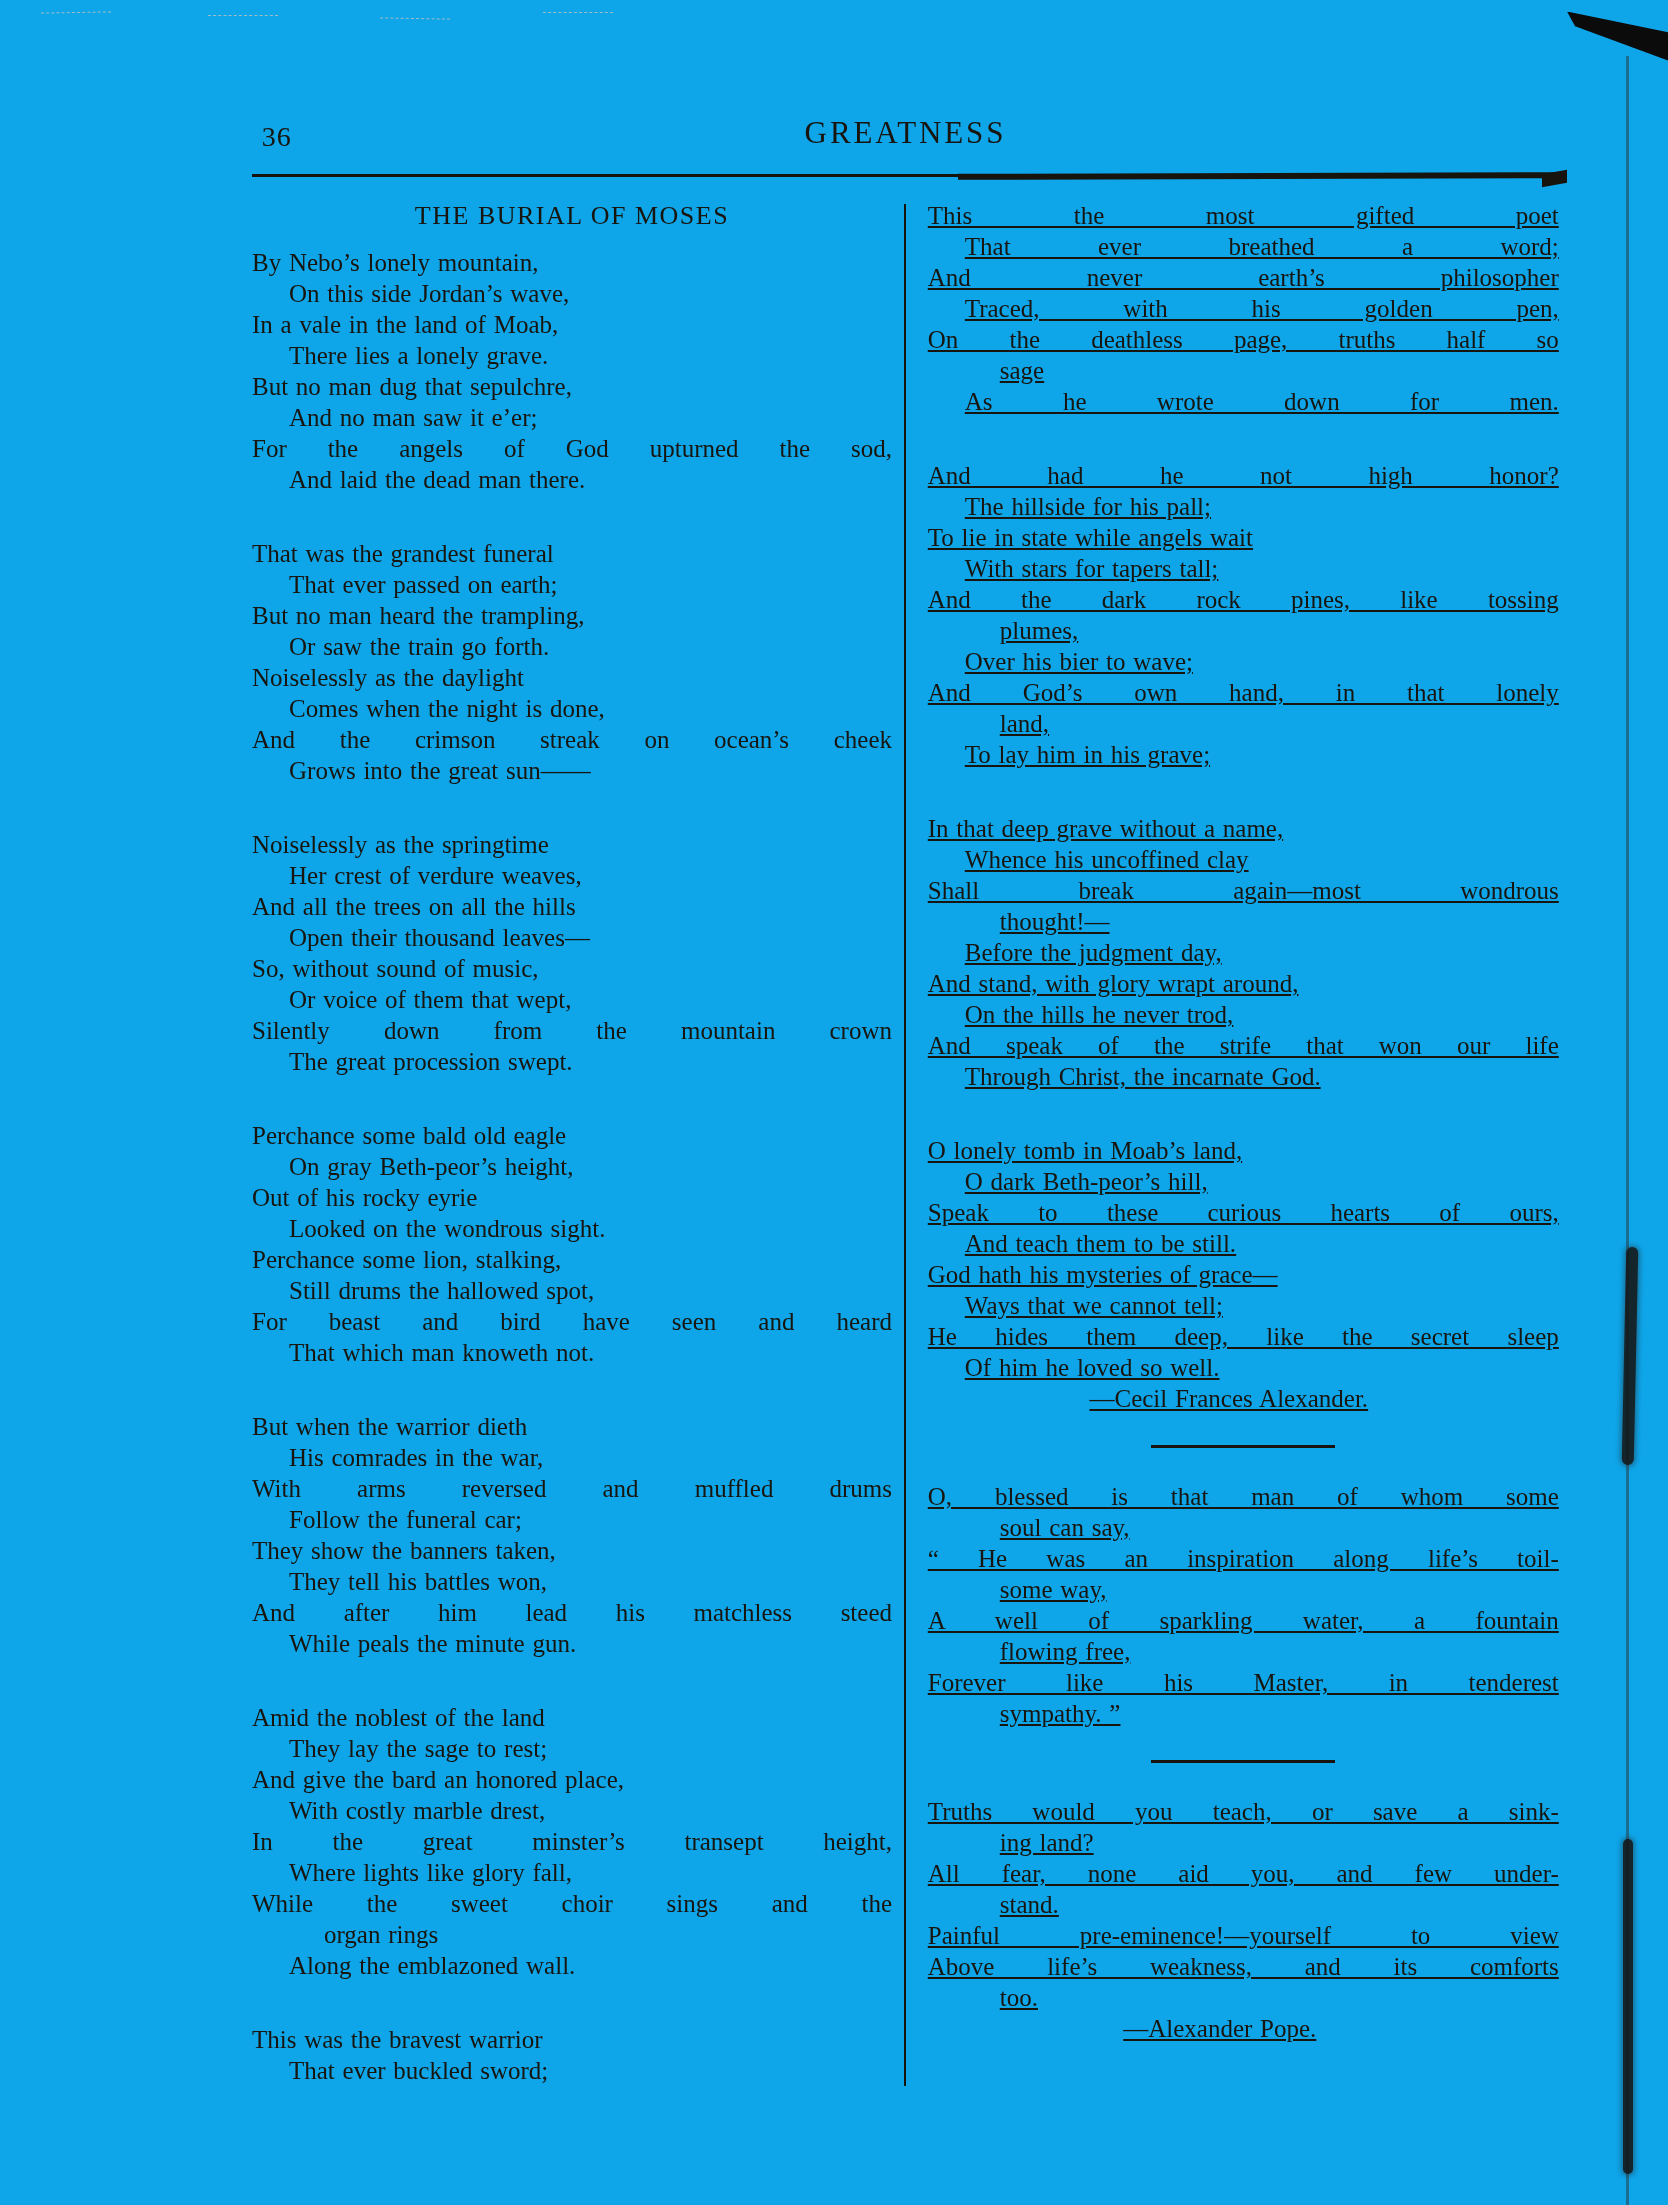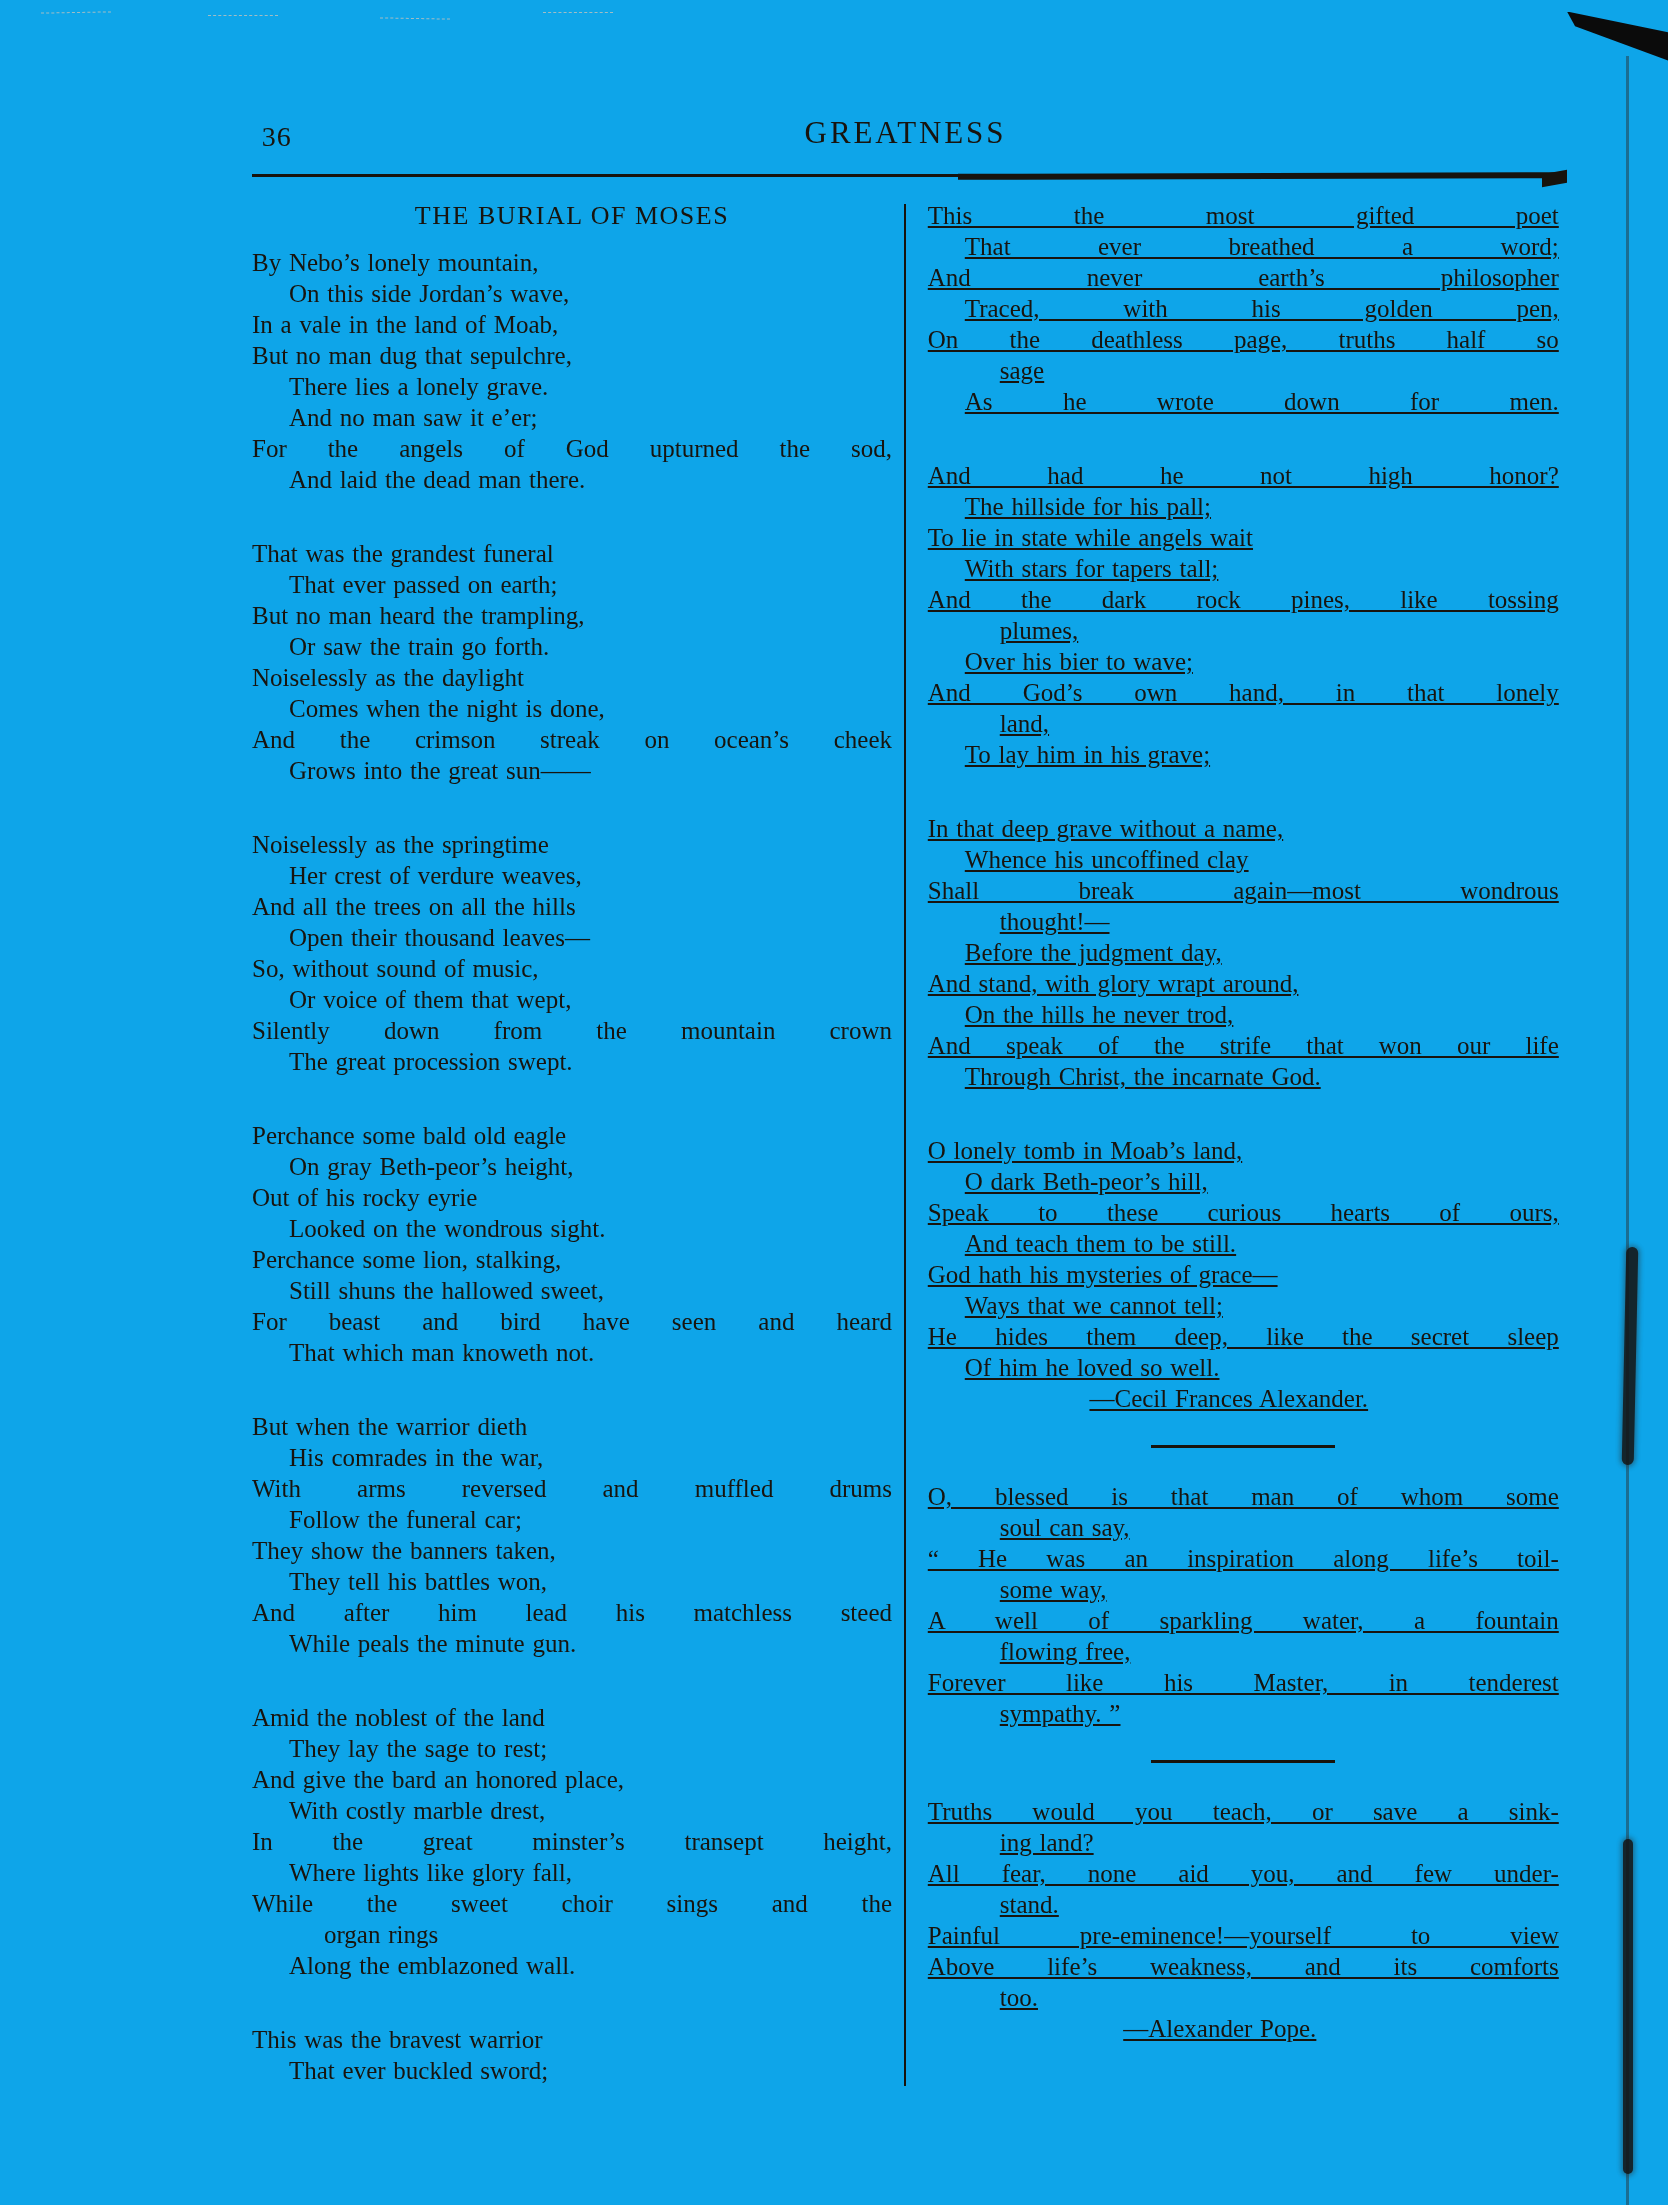--- a/index.html
+++ b/index.html
@@ -121,22 +121,22 @@
 
     <div class="columns">
 
       <div class="col-left">
         <div class="poem-title">THE BURIAL OF MOSES</div>
         <div class="stanzas">
             <div class="stanza">
               <div class="line ind-0">By Nebo’s lonely mountain,</div>
               <div class="line ind-1">On this side Jordan’s wave,</div>
               <div class="line ind-0">In a vale in the land of Moab,</div>
+              <div class="line ind-1">There lies a lonely grave.</div>
               <div class="line ind-0">But no man dug that sepulchre,</div>
-              <div class="line ind-1">There lies a lonely grave.</div>
               <div class="line ind-1">And no man saw it e’er;</div>
               <div class="line ind-0 just">For the angels of God upturned the sod,</div>
               <div class="line ind-1">And laid the dead man there.</div>
             </div>
             <div class="stanza">
               <div class="line ind-0">That was the grandest funeral</div>
               <div class="line ind-1">That ever passed on earth;</div>
               <div class="line ind-0">But no man heard the trampling,</div>
               <div class="line ind-1">Or saw the train go forth.</div>
               <div class="line ind-0">Noiselessly as the daylight</div>
@@ -153,21 +153,21 @@
               <div class="line ind-1">Or voice of them that wept,</div>
               <div class="line ind-0 just">Silently down from the mountain crown</div>
               <div class="line ind-1">The great procession swept.</div>
             </div>
             <div class="stanza">
               <div class="line ind-0">Perchance some bald old eagle</div>
               <div class="line ind-1">On gray Beth-peor’s height,</div>
               <div class="line ind-0">Out of his rocky eyrie</div>
               <div class="line ind-1">Looked on the wondrous sight.</div>
               <div class="line ind-0">Perchance some lion, stalking,</div>
-              <div class="line ind-1">Still shuns the hallowed sweet,</div>
+              <div class="line ind-1">Still drums the hallowed spot,</div>
               <div class="line ind-0 just">For beast and bird have seen and heard</div>
               <div class="line ind-1">That which man knoweth not.</div>
             </div>
             <div class="stanza">
               <div class="line ind-0">But when the warrior dieth</div>
               <div class="line ind-1">His comrades in the war,</div>
               <div class="line ind-0 just">With arms reversed and muffled drums</div>
               <div class="line ind-1">Follow the funeral car;</div>
               <div class="line ind-0">They show the banners taken,</div>
               <div class="line ind-1">They tell his battles won,</div>

